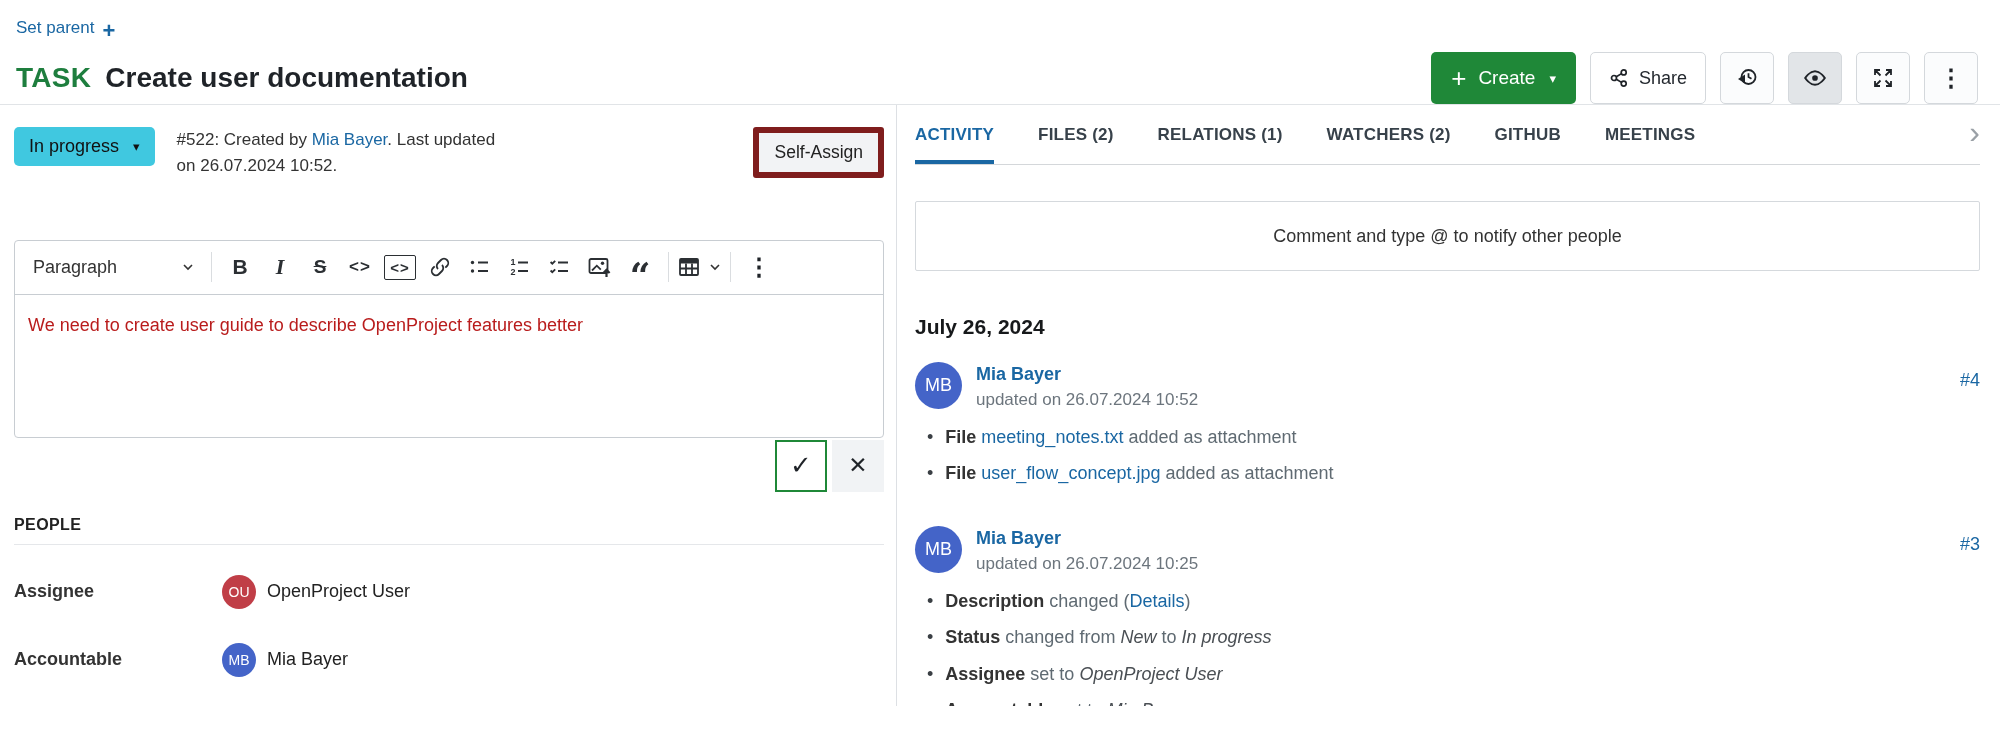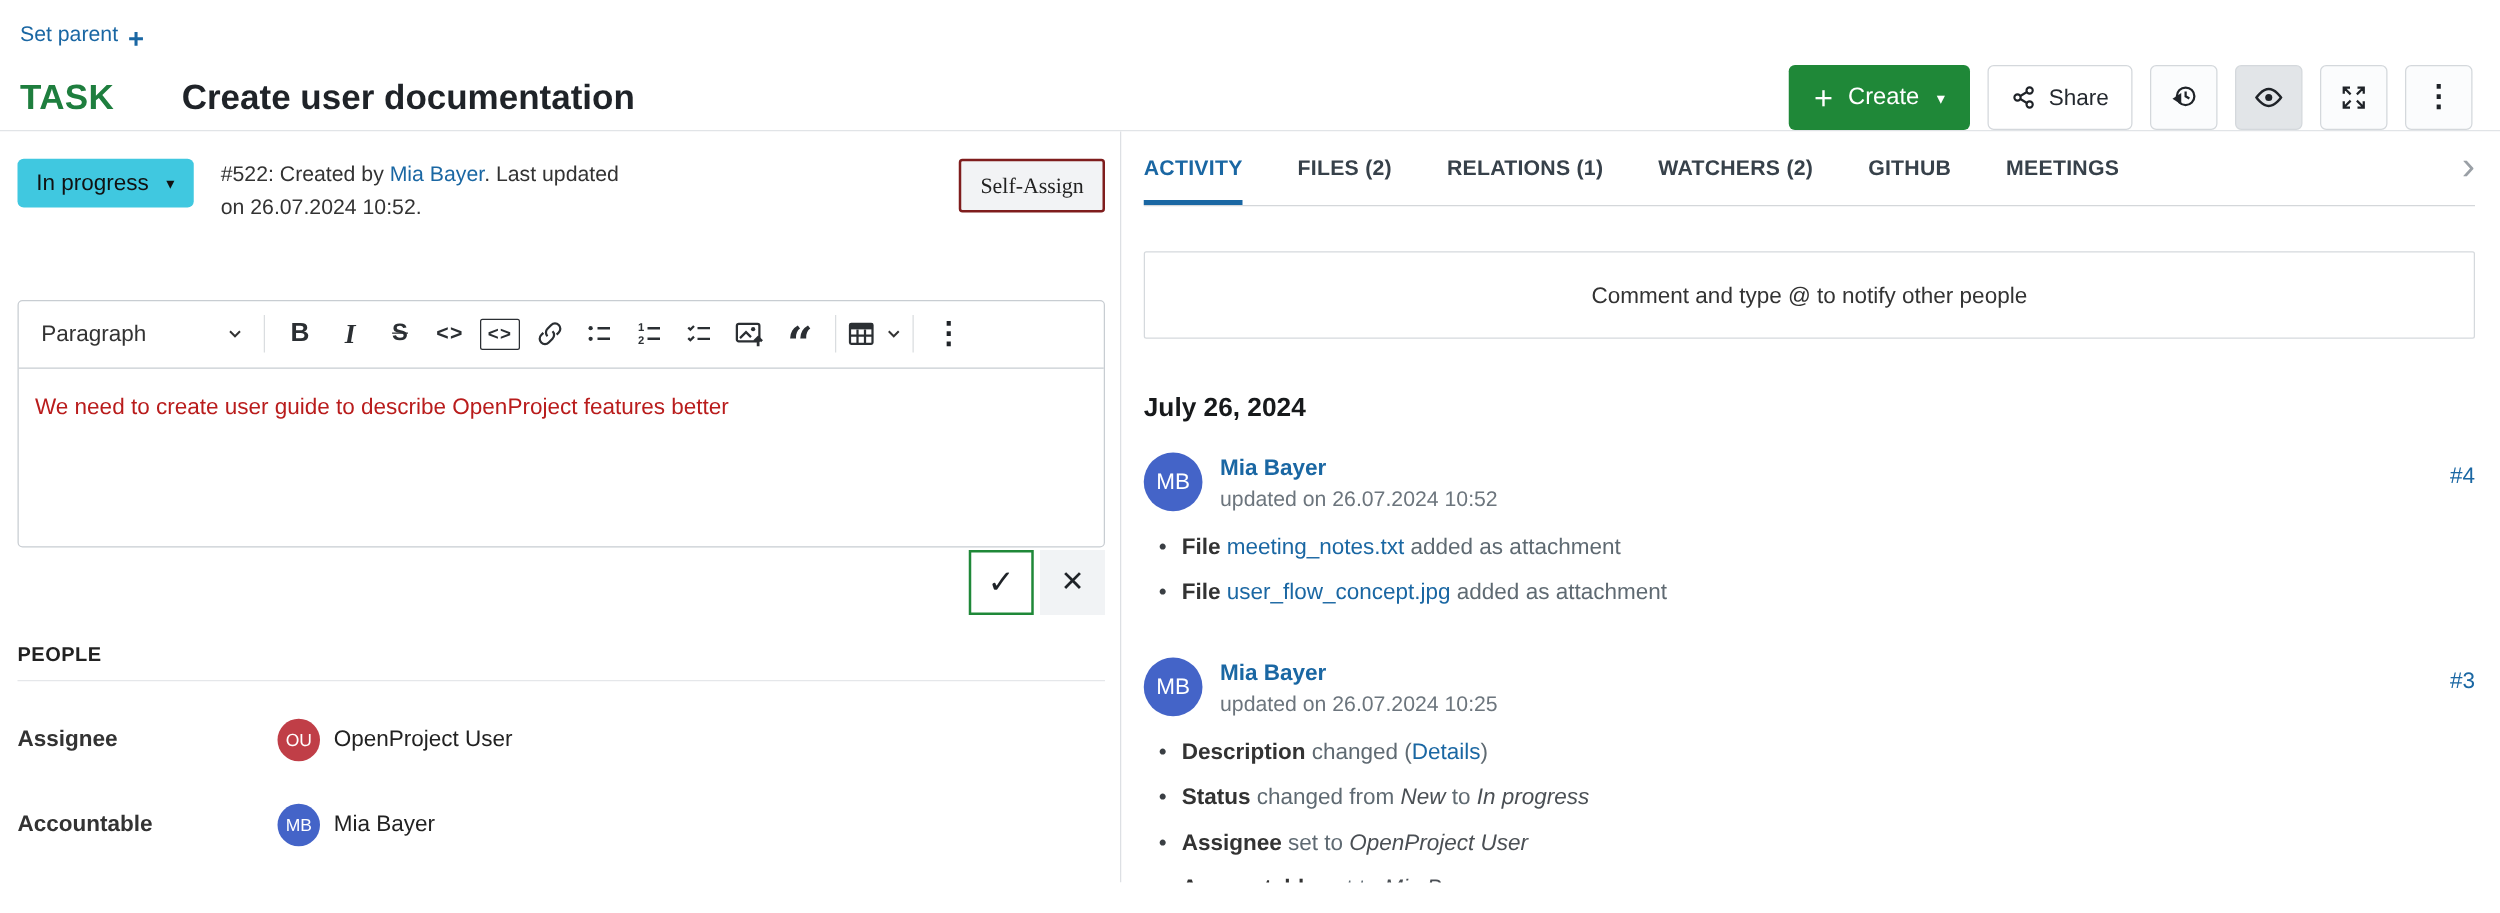--- a/index.html
+++ b/index.html
@@ -4,21 +4,21 @@
 <style>
   * { margin:0; padding:0; box-sizing:border-box; }
   html,body { width:2000px; height:730px; overflow:hidden; background:#fff;
               font-family:"Liberation Sans", sans-serif; color:#333; }
 
   
   .header { padding:18px 22px 0 16px; }
   .set-parent { display:inline-flex; align-items:flex-end; gap:8px; color:var(--accent-blue);
                 font-size:17px; cursor:pointer; }
   .set-parent .plus { font-size:22px; font-weight:700; line-height:14px; }
-  .title-row { margin-top:14px; display:flex; align-items:center;gap:40px; }
+  .title-row { margin-top:14px; display:flex; align-items:center; }
   .wp-type { font-size:28px; font-weight:700; color:var(--type-green); margin-right:14px; letter-spacing:.3px; }
   .wp-title { font-size:28px; font-weight:700; color:#1f2328; }
   .header-actions { margin-left:auto; display:flex; align-items:center; gap:14px; }
   .btn-create { display:flex; align-items:center; gap:12px; background:var(--brand-green); color:#fff;
                 border:none; border-radius:5px; padding:0 20px; height:52px; font-size:19px; cursor:pointer;
                 font-family:inherit; }
   .btn-create .plus { font-size:26px; font-weight:400; line-height:20px; }
   .btn-create .caret { font-size:13px; margin-left:2px; }
   .btn-share { display:flex; align-items:center; gap:10px; background:#fff; color:#24292f;
                border:1px solid #d4d8dc; border-radius:5px; padding:0 18px; height:52px; font-size:18px;
@@ -35,22 +35,22 @@
 
   
   .status-row { margin-top:22px; display:flex; align-items:flex-start; }
   .status-chip { display:flex; align-items:center; gap:14px; background:var(--status-teal); color:#111;
                  border:none; border-radius:5px; padding:9px 15px; font-size:18px; cursor:pointer;
                  font-family:inherit; }
   .status-chip .caret { font-size:13px; }
   .status-meta { margin-left:22px; width:325px; font-size:17px; line-height:1.55; color:#333; }
   .status-meta a { color:var(--accent-blue); text-decoration:none; }
   .assign-btns { margin-left:auto; display:flex; gap:16px; }
-  .assign-btn { background:#f2f3f5; border:2px solid #7f1d1d; border-radius:3px; color:#222;
-                padding:9px 15px; font-size:17.5px; cursor:pointer; font-family:Liberation Serif, serif; }
+  .assign-btn { background:#f2f3f5; border:6px solid #7f1d1d; border-radius:3px; color:#222;
+                padding:9px 15px; font-size:17.5px; cursor:pointer; font-family:Liberation Sans, sans-serif; }
 
   
   .editor { margin-top:60px; border:1px solid #c8cdd2; border-radius:4px; }
   .toolbar { display:flex; align-items:center; padding:7px 10px; border-bottom:1px solid #c8cdd2; height:54px; }
   .para-dd { display:flex; align-items:center; width:178px; padding:4px 8px; font-size:18px; color:#333;
              cursor:pointer; }
   .para-dd .dd-caret { margin-left:auto; }
   .tb-sep { width:1px; height:30px; background:#dadde0; margin:0 8px; }
   .tb-btn { min-width:40px; height:40px; display:flex; align-items:center; justify-content:center;
             border:none; background:transparent; border-radius:3px; cursor:pointer; color:#2b2f33;

